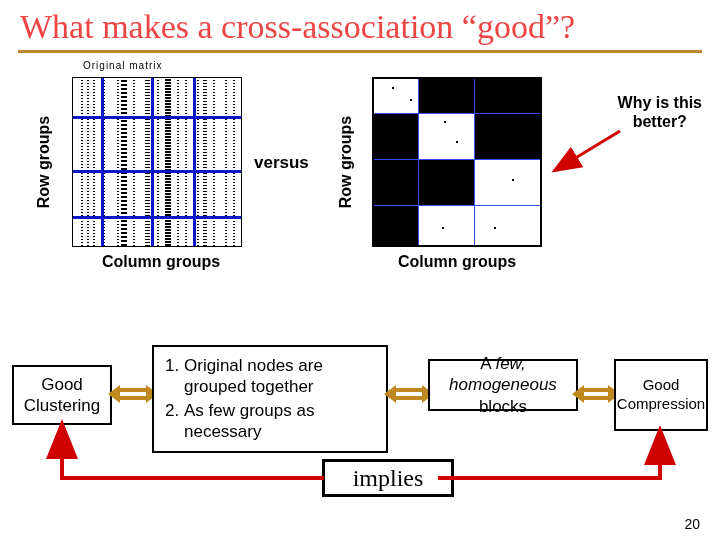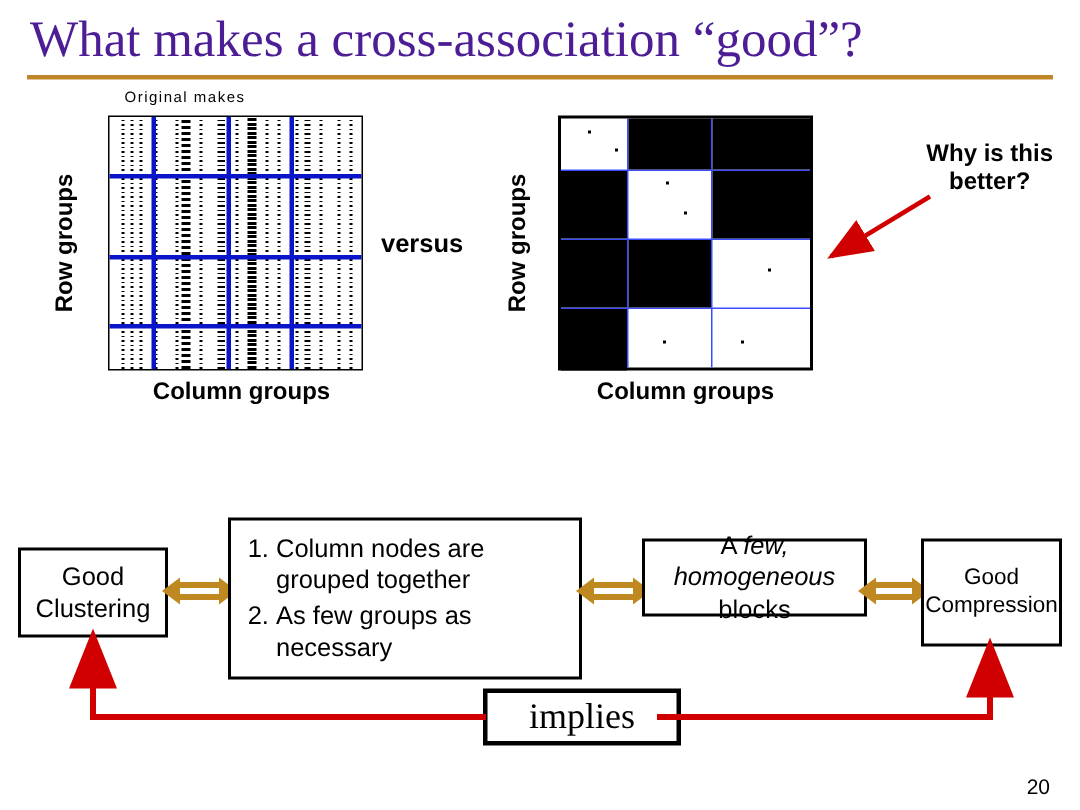--- a/index.html
+++ b/index.html
@@ -8,21 +8,21 @@
     width: 720px;
     height: 540px;
     font-family: "Times New Roman", serif;
     background: #fff;
     position: relative;
     overflow: hidden;
   }
   .title {
     font-size: 34px;
     padding: 8px 20px 4px 20px;
-    color: #4c1d95;
+    color: #ef4444;
   }
   .title-rule {
     height: 3px;
     background: #c0872a;
     margin: 0 18px;
   }
   .top-region {
     position: relative;
     height: 280px;
     width: 100%;
@@ -169,21 +169,21 @@
 <body>
 
 <div class="title">What makes a cross-association “good”?</div>
 <div class="title-rule"></div>
 
 <div class="top-region">
 
   <div class="vlabel" style="left:-2px; top:100px;">Row groups</div>
 
   <div class="matrix-left">
-    <div class="caption">Original makes</div>
+    <div class="caption">Original matrix</div>
 
     <div class="noise-col" style="left:8px;"></div>
       <div class="noise-col" style="left:14px;"></div>
     <div class="noise-col" style="left:20px;"></div>
       <div class="noise-col" style="left:30px;"></div>
     <div class="noise-col" style="left:44px;"></div>
       <div class="noise-col" style="left:48px;background-image:repeating-linear-gradient(0deg,#000 0 2px,transparent 2px 4px);width:6px;"></div>
     <div class="noise-col" style="left:60px;"></div>
       <div class="noise-col" style="left:72px;width:5px;"></div>
     <div class="noise-col" style="left:84px;"></div>
@@ -251,21 +251,21 @@
 
   <div class="box good-cluster">Good<br>Clustering</div>
 
   <div class="double-arrow" style="left:118px; top:53px; width:30px;">
     <span class="head-l"></span>
       <span class="head-r"></span>
   </div>
 
   <div class="box criteria">
     <ol>
-      <li>Column nodes are grouped together</li>
+      <li>Original nodes are grouped together</li>
       <li style="margin-top:0">As few groups as necessary</li>
     </ol>
   </div>
 
   <div class="double-arrow" style="left:394px; top:53px; width:30px;">
     <span class="head-l"></span>
       <span class="head-r"></span>
   </div>
 
   <div class="box blocks">

